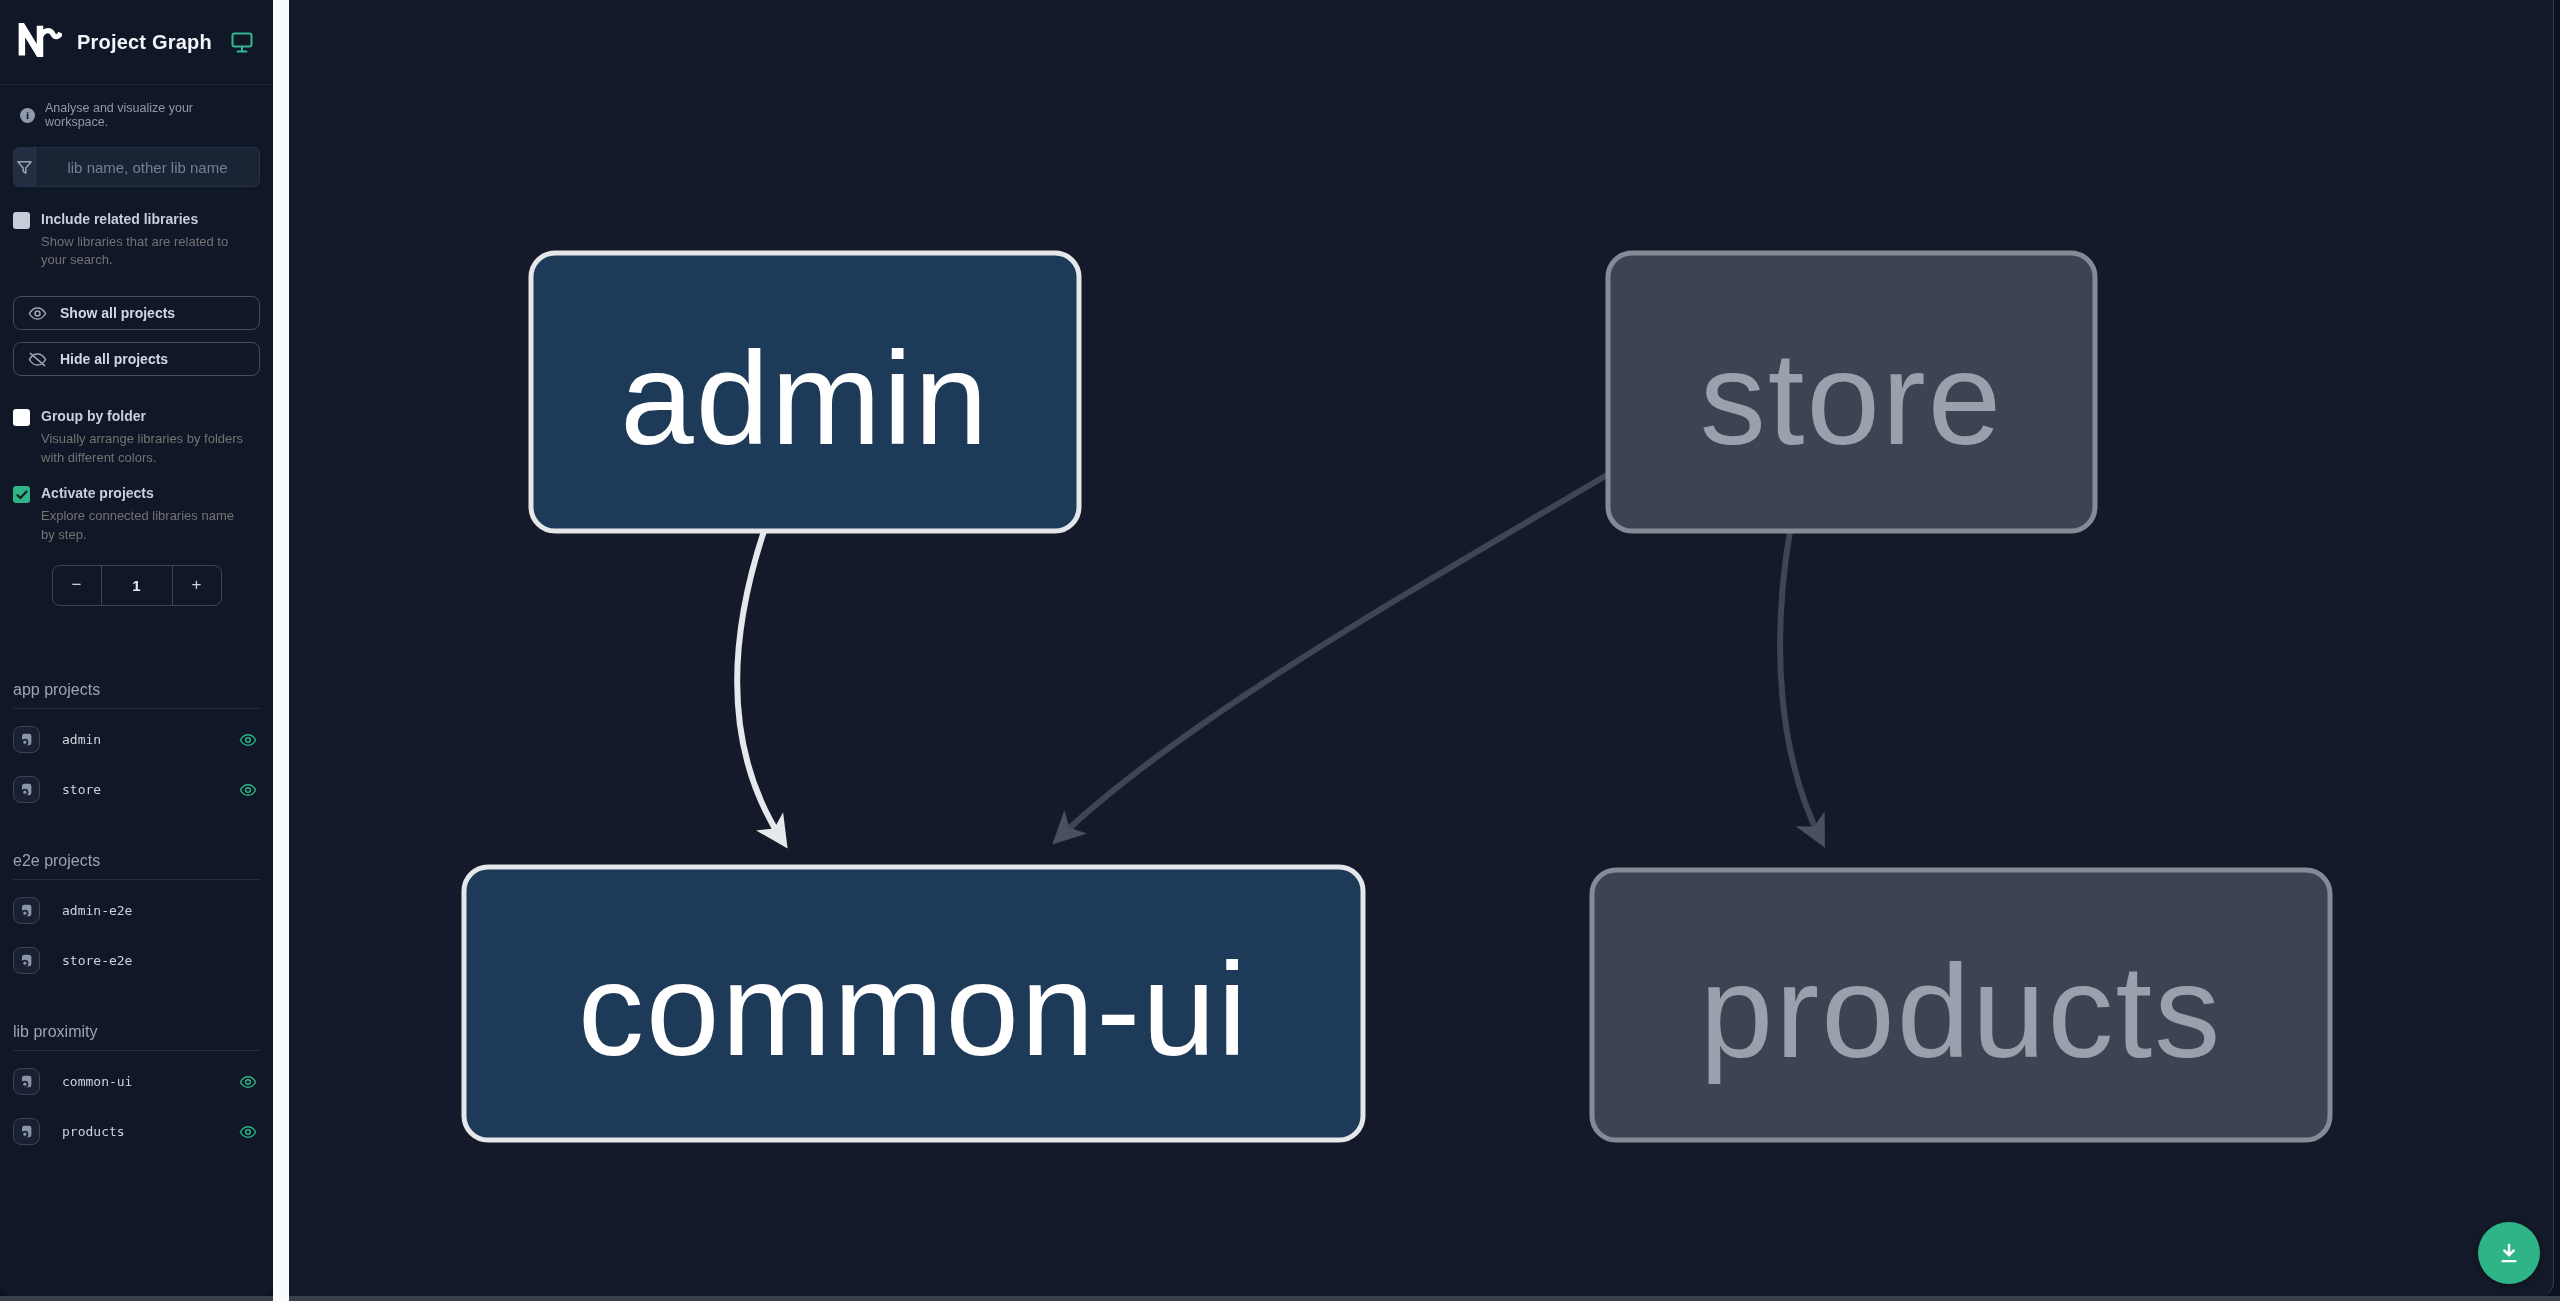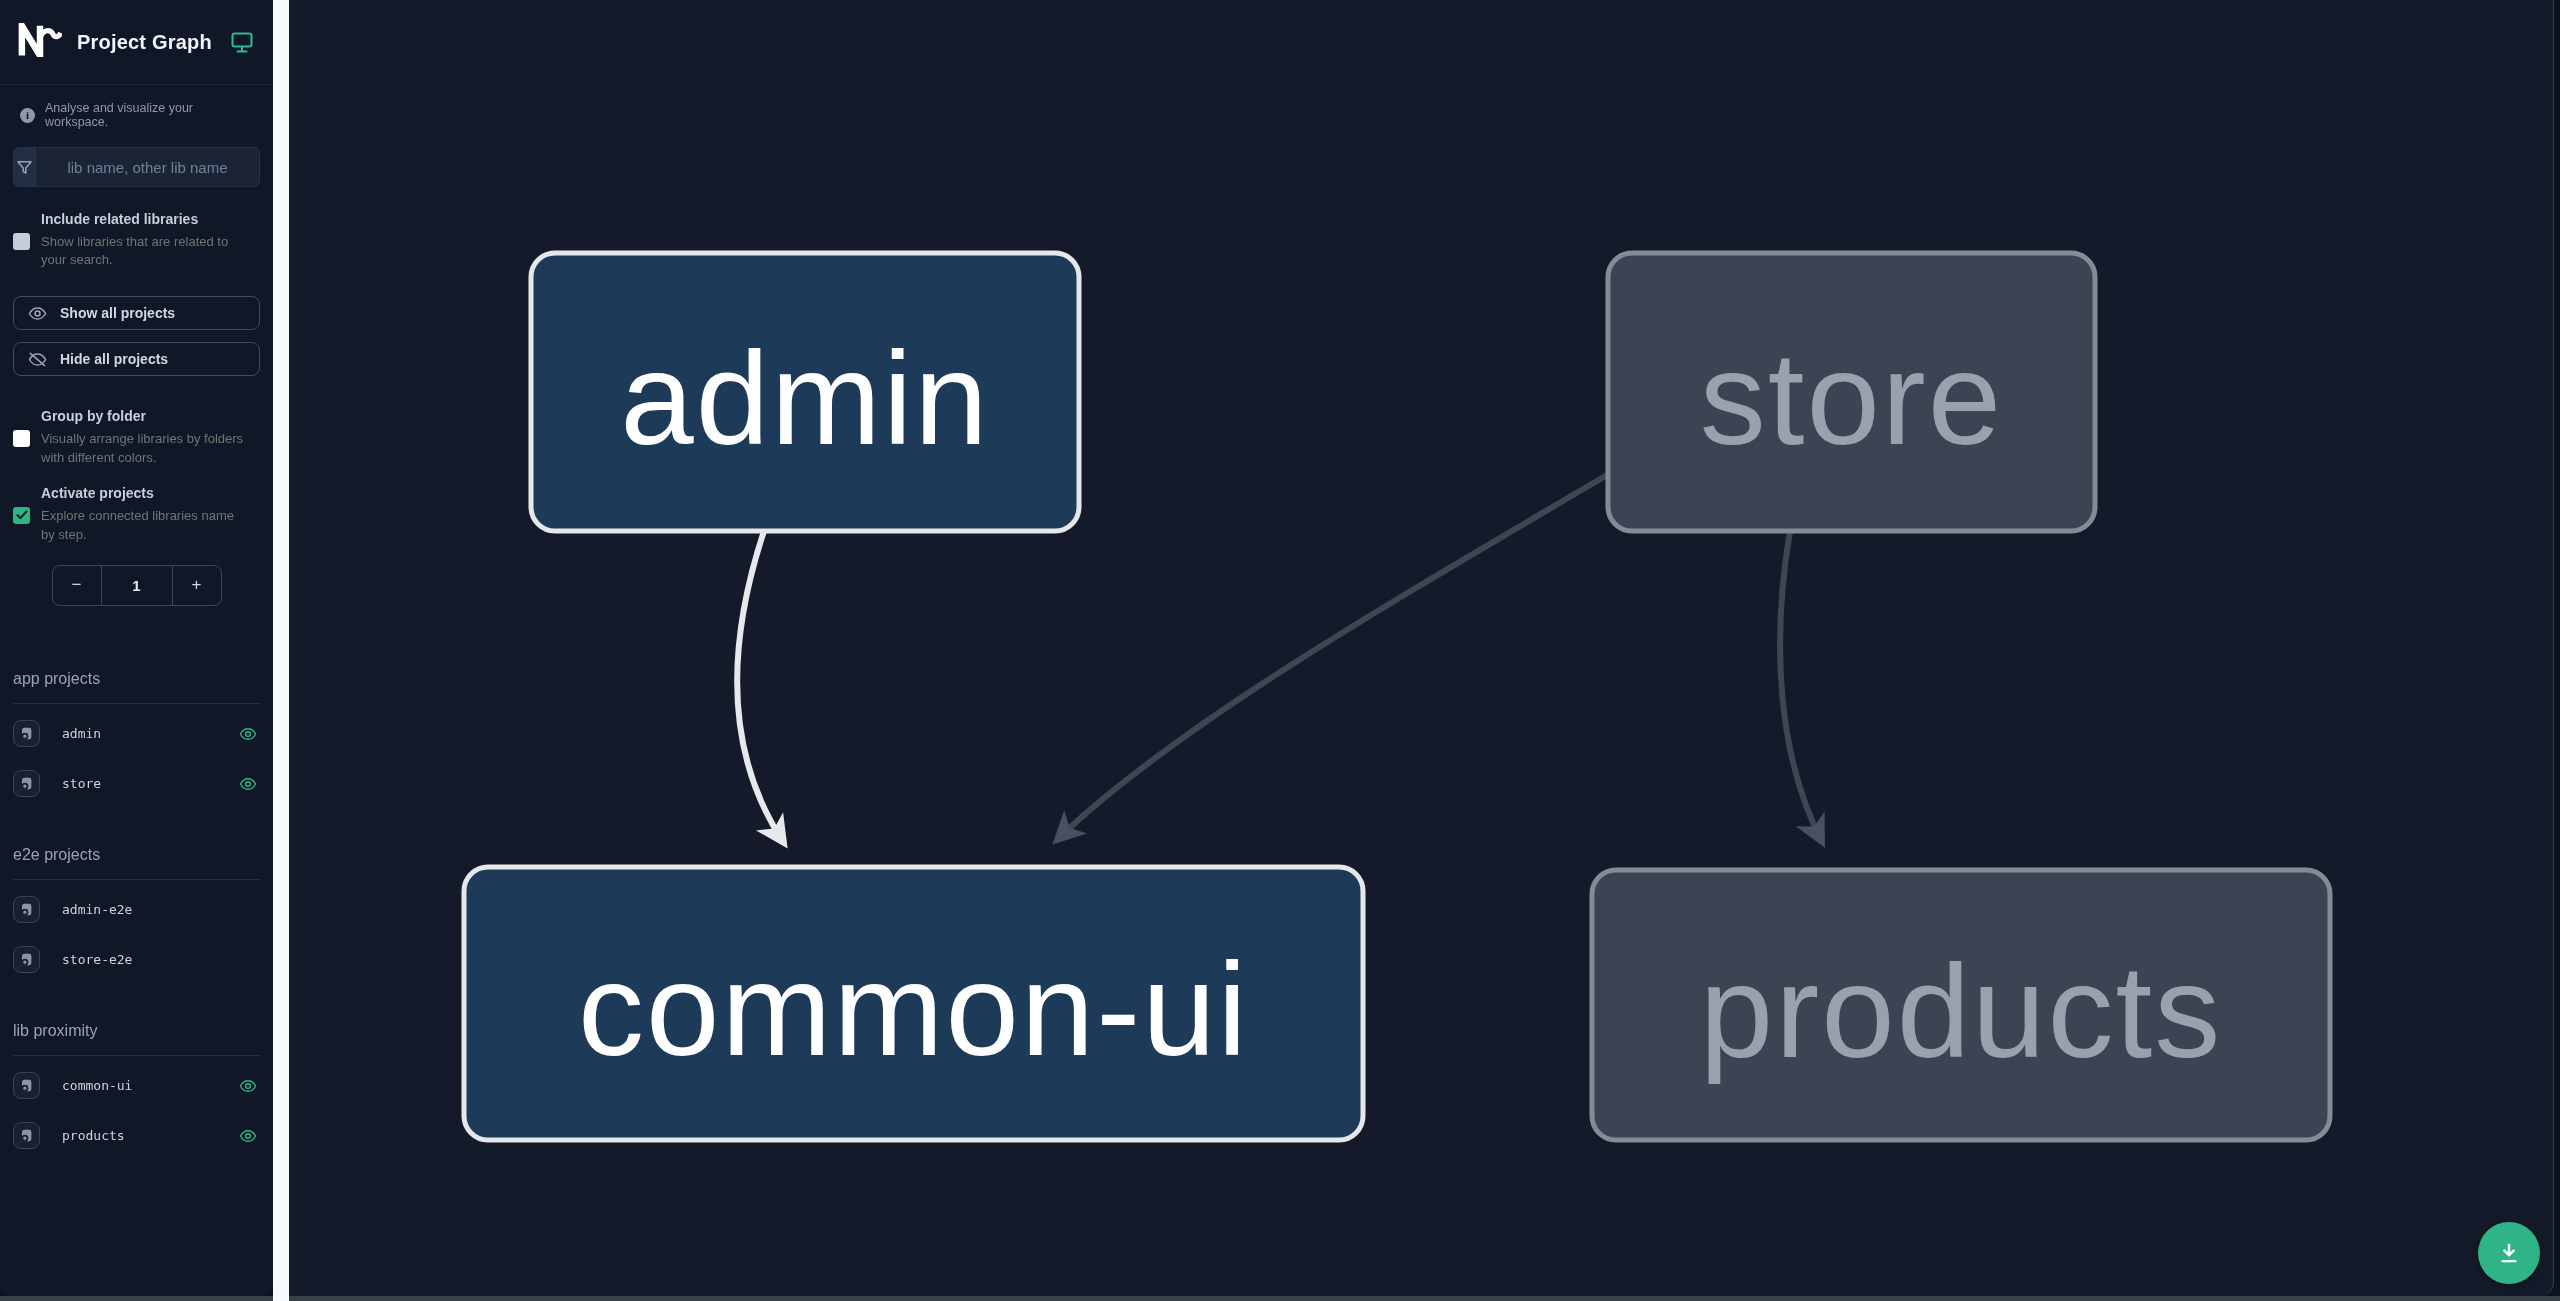--- a/index.html
+++ b/index.html
@@ -27,21 +27,21 @@
     font-family:"Liberation Serif",serif;font-weight:700;font-size:11px;line-height:15px;text-align:center;flex:0 0 auto;}
 
   .search-box{margin:12px 13px 0;height:38px;display:flex;align-items:stretch;
     background:#1b2434;border:1px solid #26314a;border-radius:6px;overflow:hidden;}
   .search-icon-cell{width:38px;display:flex;align-items:center;justify-content:center;
     background:#242e42;border-right:1px solid #2b3750;}
   .search-box input{flex:1;background:transparent;border:none;outline:none;color:#cbd5e1;
     font-size:15px;padding:0 12px;font-family:"Liberation Sans",sans-serif;text-align:center;}
   .search-box input::placeholder{color:#71809a;}
 
-  .option-row{display:flex;margin:24px 13px 0;align-items:center;}
+  .option-row{display:flex;margin:24px 13px 0;align-items:flex-start;}
   .checkbox{width:17px;height:17px;border-radius:3px;margin-top:1px;flex:0 0 auto;cursor:pointer;
     display:flex;align-items:center;justify-content:center;}
   .checkbox.gray{background:#c6cdd8;}
   .checkbox.white{background:#ffffff;}
   .checkbox.checked{background:var(--accent-green,#2eb486);}
   .option-texts{margin-left:11px;width:210px;}
   .option-label{font-size:14px;font-weight:700;color:#c6d0dd;line-height:1.25;}
   .option-desc{font-size:13px;color:#737373;line-height:1.45;margin-top:4px;}
 
   .sb-btn{margin:12px 13px 0;height:34px;display:flex;align-items:center;gap:13px;
@@ -52,22 +52,22 @@
 
   .counter{margin:20px auto 0;display:flex;border:1px solid #3a455a;border-radius:8px;height:39px;overflow:hidden;}
   .counter .cell{display:flex;align-items:center;justify-content:center;color:#cfd8e3;font-size:16px;}
   .counter button.cell{background:transparent;border:none;cursor:pointer;width:48px;
     font-family:"Liberation Sans",sans-serif;color:#cfd8e3;font-size:17px;}
   .counter .value{width:70px;border-left:1px solid #3a455a;border-right:1px solid #3a455a;
     font-weight:700;font-size:15px;color:#e5eaf0;}
 
   .sections{margin-top:64px;}
   .proj-section{margin-bottom:42px;}
-  .section-title{margin:0 13px;font-size:16px;font-weight:400;color:#9aa4b4;
-    padding-bottom:15px;border-bottom:1px solid #232d3c;}
+  .section-title{margin:11px 13px;font-size:16px;font-weight:400;color:#9aa4b4;
+    padding-bottom:9px;border-bottom:1px solid #232d3c;}
   .proj-row{display:flex;align-items:center;height:40px;margin-top:10px;padding:0 16px 0 13px;}
   .focus-btn{width:27px;height:27px;border:1px solid #39445a;border-radius:8px;background:#182032;
     display:flex;align-items:center;justify-content:center;cursor:pointer;color:#8b95a8;padding:0;}
   .proj-name{margin-left:22px;font-family:"DejaVu Sans Mono",monospace;font-size:13px;color:#ccd3dd;}
   .eye-wrap{margin-left:auto;display:inline-flex;cursor:pointer;color:var(--accent-green,#2eb486);}
 
   
   .divider{position:absolute;left:273px;top:0;width:16px;height:1301px;background:#f8fafc;z-index:2;cursor:col-resize;}
 
   

